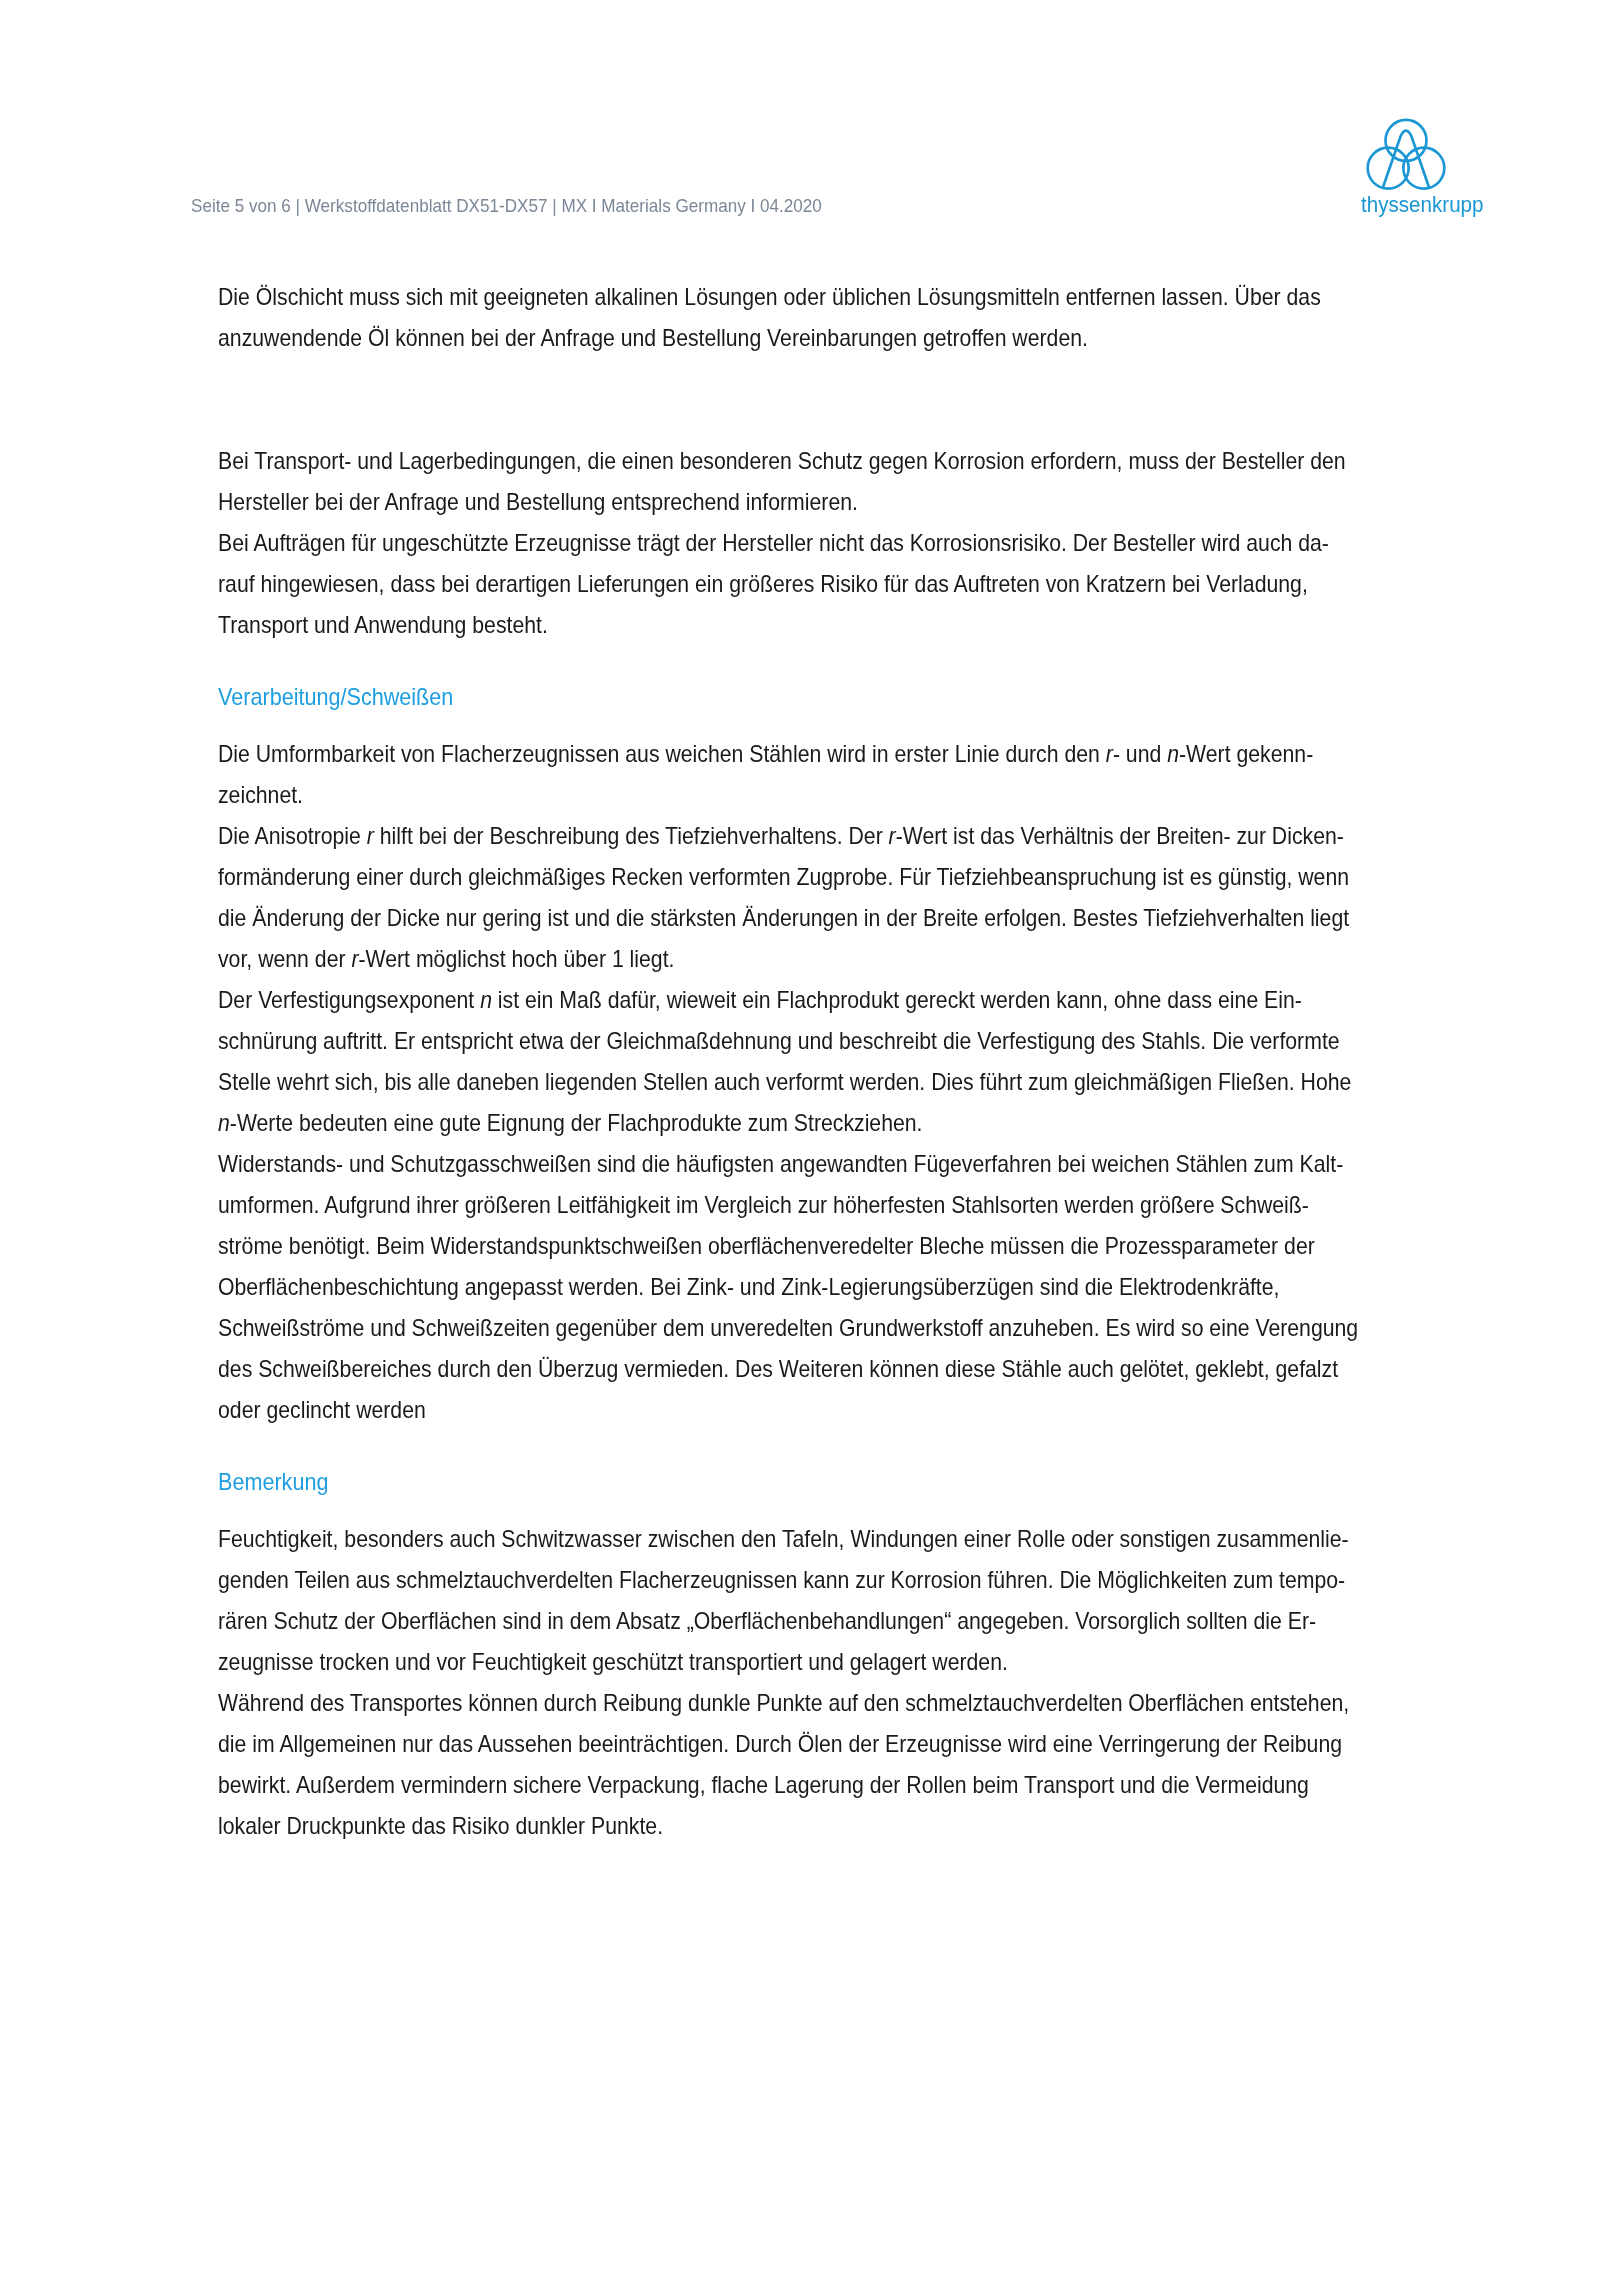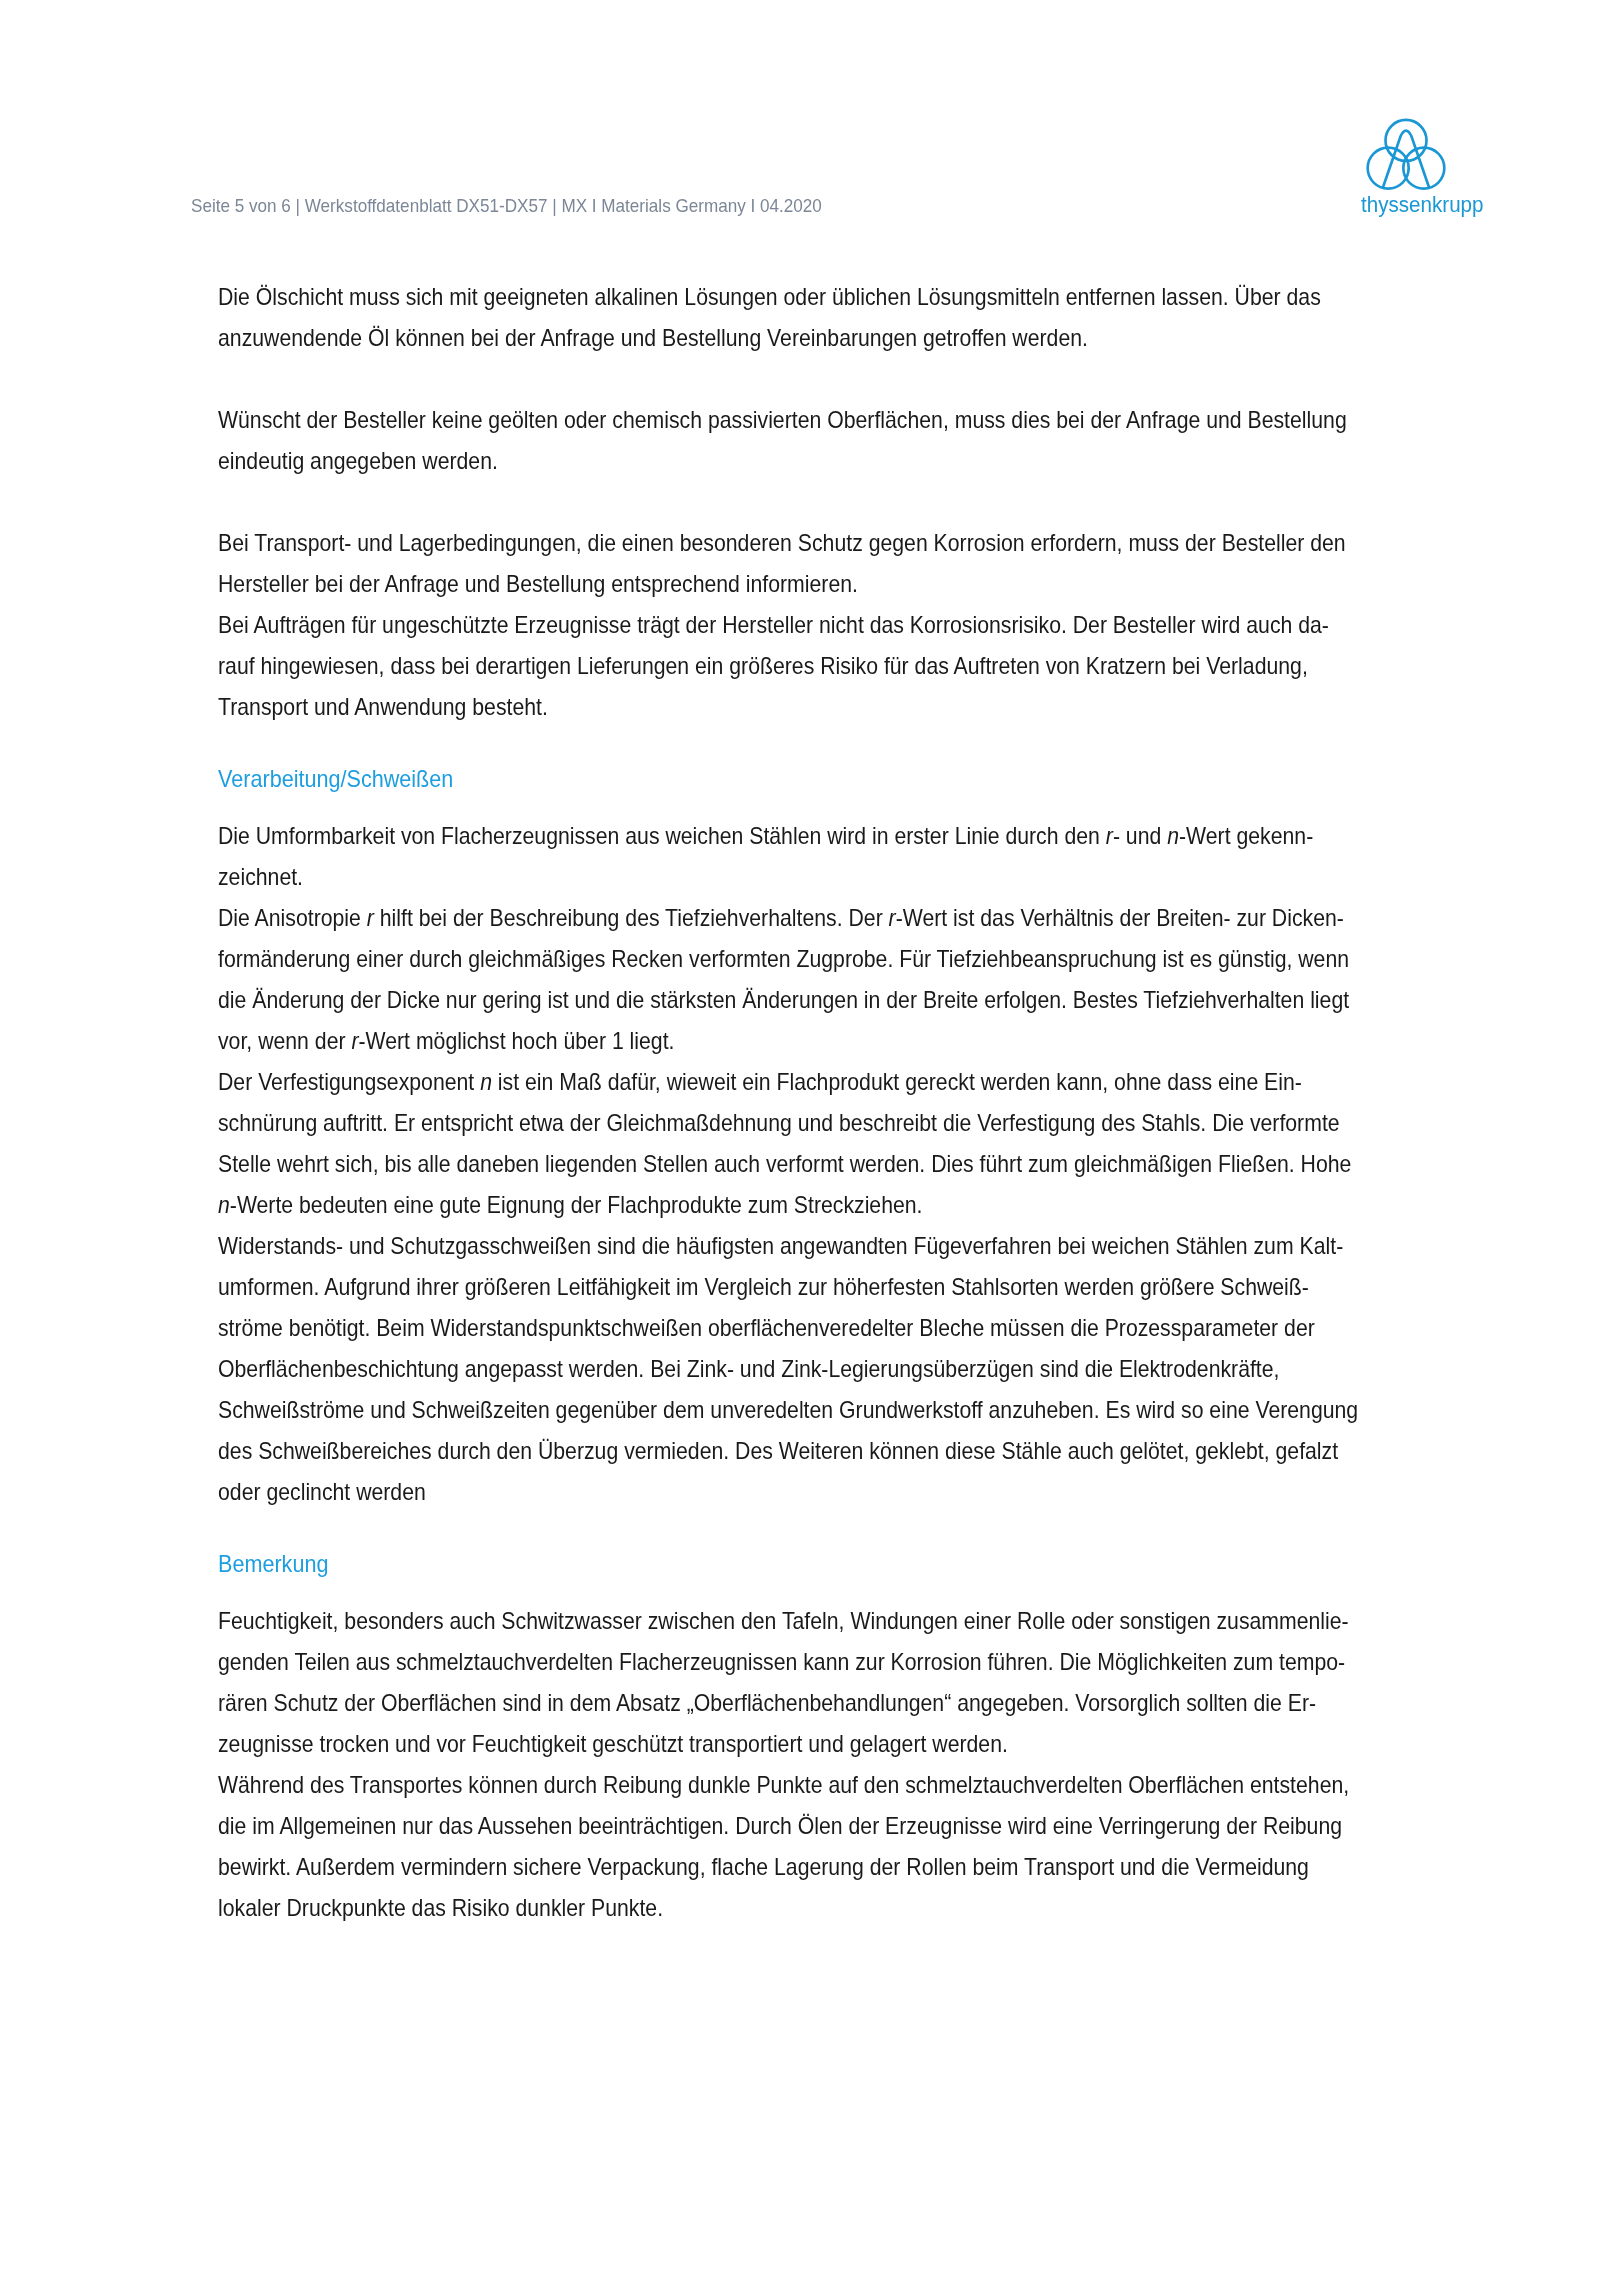--- a/index.html
+++ b/index.html
@@ -37,24 +37,20 @@
   </svg>
   <div class="logo-text">thyssenkrupp</div>
 </div>
 
 <div class="content">
   <div>
     <div class="line">Die Ölschicht muss sich mit geeigneten alkalinen Lösungen oder üblichen Lösungsmitteln entfernen lassen. Über das</div>
     <div class="line">anzuwendende Öl können bei der Anfrage und Bestellung Vereinbarungen getroffen werden.</div>
   </div>
   <div class="blank"></div>
-  <div>
-    <div class="line">Wünscht der Besteller keine geölten oder chemisch passivierten Oberflächen, muss dies bei der Anfrage und Bestellung</div>
-    <div class="line">eindeutig angegeben werden.</div>
-  </div>
   <div class="blank"></div>
   <div>
     <div class="line">Bei Transport- und Lagerbedingungen, die einen besonderen Schutz gegen Korrosion erfordern, muss der Besteller den</div>
     <div class="line">Hersteller bei der Anfrage und Bestellung entsprechend informieren.</div>
     <div class="line">Bei Aufträgen für ungeschützte Erzeugnisse trägt der Hersteller nicht das Korrosionsrisiko. Der Besteller wird auch da-</div>
     <div class="line">rauf hingewiesen, dass bei derartigen Lieferungen ein größeres Risiko für das Auftreten von Kratzern bei Verladung,</div>
     <div class="line">Transport und Anwendung besteht.</div>
   </div>
 
   <div id="sections">

